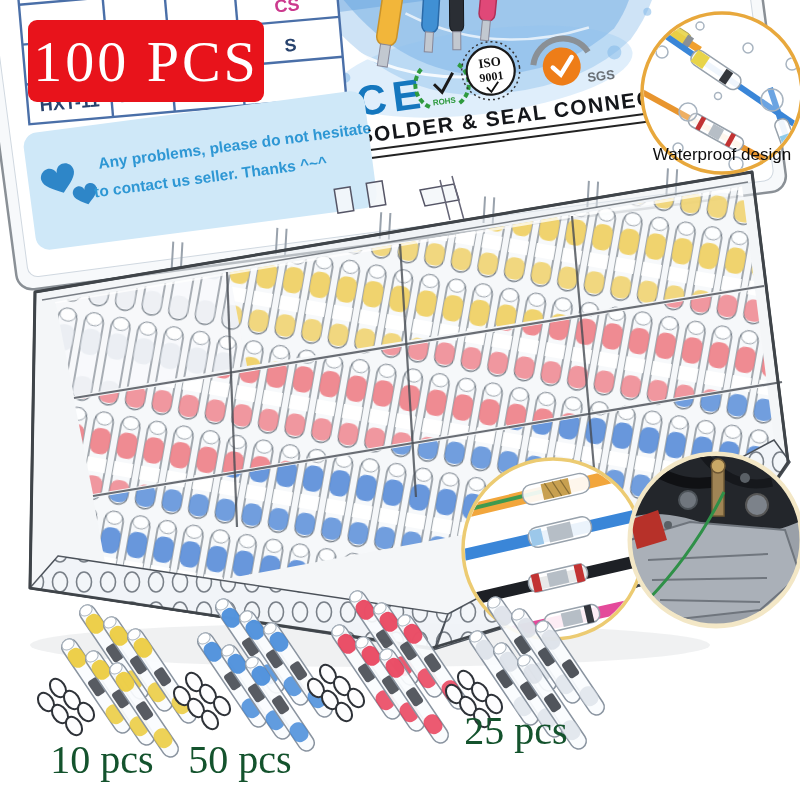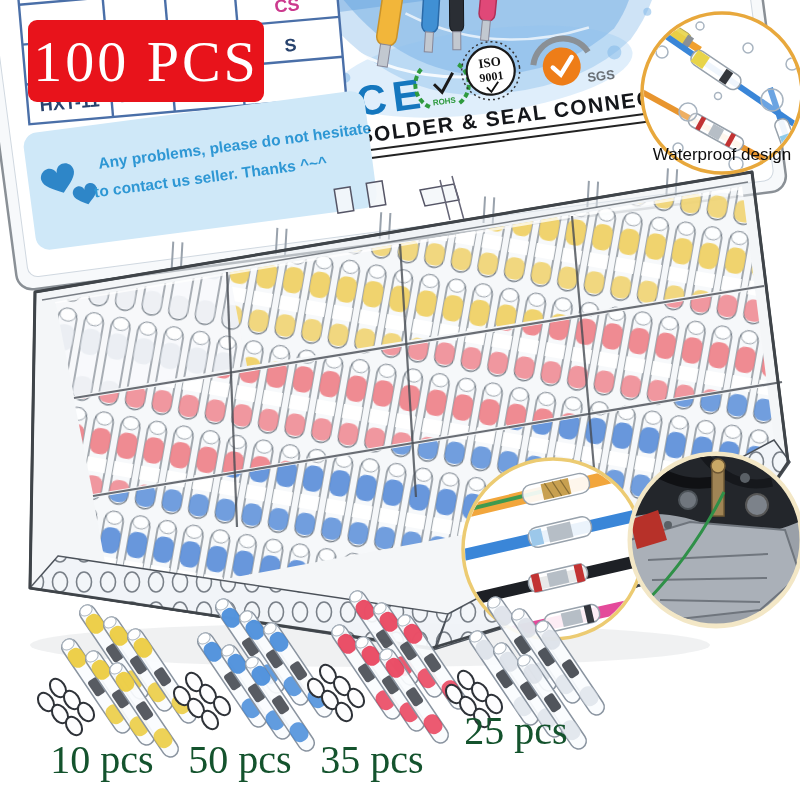--- a/index.html
+++ b/index.html
@@ -397,16 +397,15 @@
     <ellipse class="ring" cx="-34" cy="38" rx="7" ry="10" transform="rotate(-34 -34 38)"></ellipse>
     <ellipse class="ring" cx="-20" cy="50" rx="7" ry="10" transform="rotate(-34 -20 50)"></ellipse>
     <ellipse class="ring" cx="-6" cy="62" rx="7" ry="10" transform="rotate(-34 -6 62)"></ellipse>
   </g>
 </svg>
 
 <div class="badge">100 PCS</div>
 <div class="waterproof-caption">Waterproof design</div>
 <div class="pcs-label" id="lbl-0">10 pcs</div>
 <div class="pcs-label" id="lbl-1">50 pcs</div>
-<div class="pcs-label" id="lbl-2">35 pcs</div>
 <div class="pcs-label" id="lbl-3">25 pcs</div>
 
 </div>
 
 </body></html>

